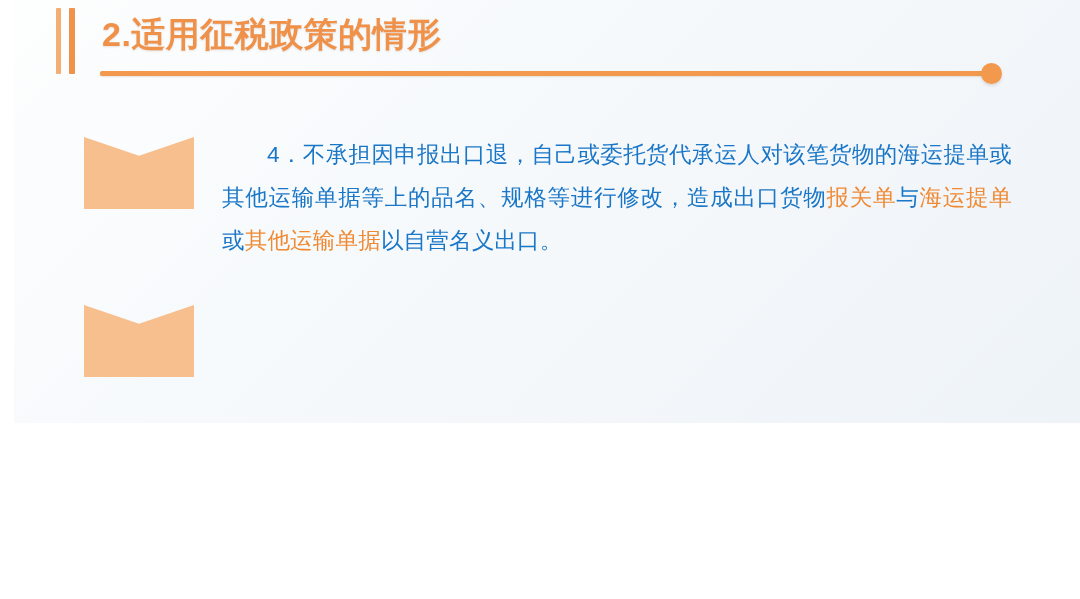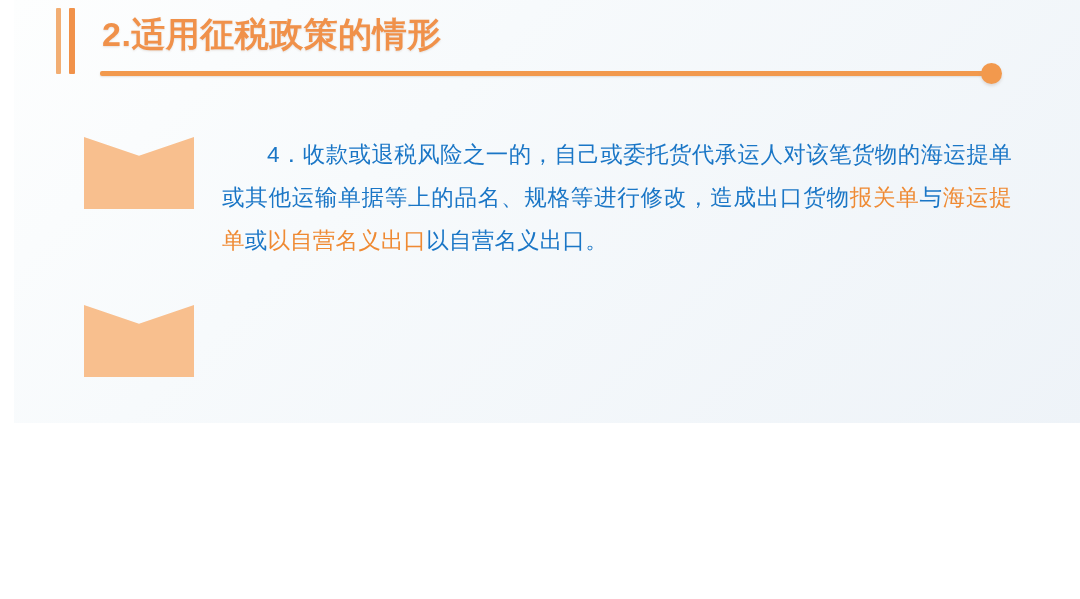--- a/index.html
+++ b/index.html
@@ -175,21 +175,21 @@
     <div class="title-bar-inner"></div>
     <div class="slide-title">2.适用征税政策的情形</div>
     <div class="header-rule"></div>
     <div class="header-dot"></div>
   </div>
 
   <div class="chevron chevron-1"></div>
   <div class="chevron chevron-2"></div>
 
   <div class="body-block block-1">
-    <span class="indent"></span><span>4．</span><span>收款或退税风险之一的，自己或委托货代承运人对该笔货物的海运提单或其他运输单据等上的品名、规格等进行修改，造成出口货物</span><span class="hl">报关单</span><span>与</span><span class="hl">海运提单</span><span>或</span><span class="hl">以自营名义出口</span><span>以自营名义出口。</span>
+    <span class="indent"></span><span>4．</span><span>不承担因申报出口退，自己或委托货代承运人对该笔货物的海运提单或其他运输单据等上的品名、规格等进行修改，造成出口货物</span><span class="hl">报关单</span><span>与</span><span class="hl">海运提单</span><span>或</span><span class="hl">其他运输单据</span><span>以自营名义出口。</span>
   </div>
 
 
   <div class="citation">
     <span class="dash">——</span><span>《财政部 国家税务总局关于出口货物劳务增值税和消费税政策的通知》</span>
     <span class="line2">（财税〔2012〕39 号）</span>
   </div>
 
   <div class="watermark">
     <svg class="wm-logo" viewBox="0 0 52 44">

